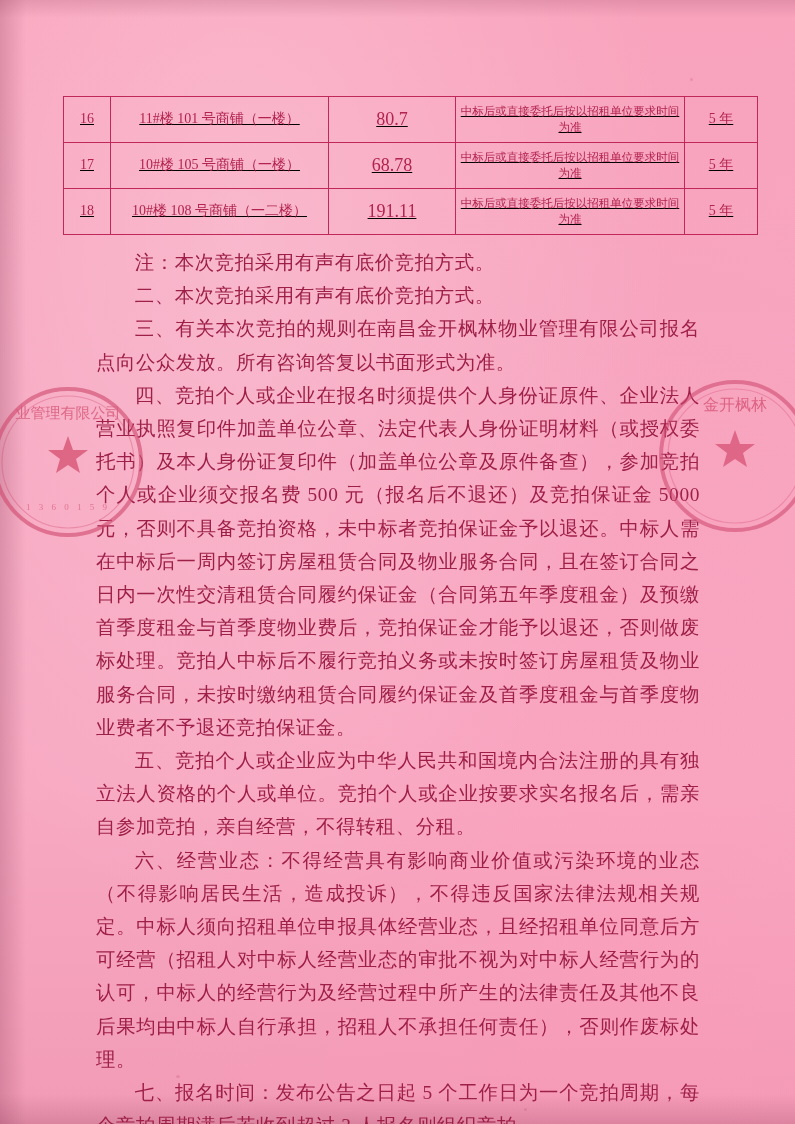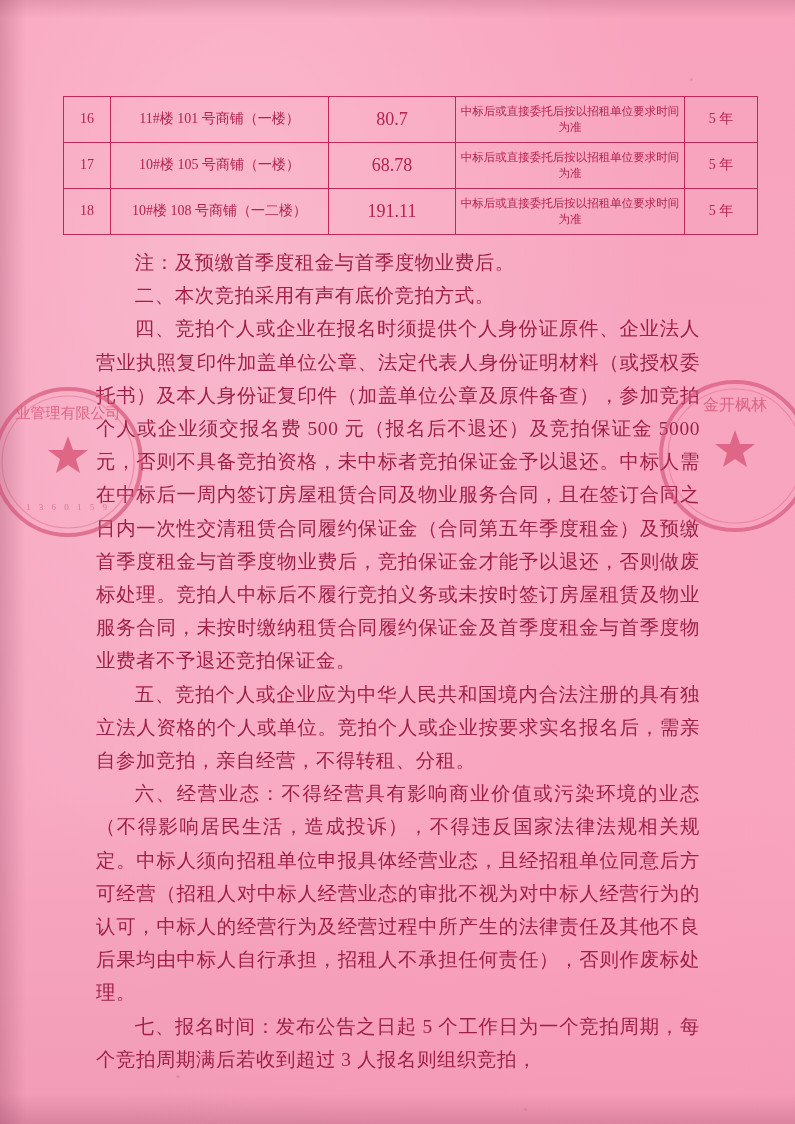--- a/index.html
+++ b/index.html
@@ -46,20 +46,21 @@
   .table-wrap {
     position: absolute;
     left: 63px;
     top: 96px;
     width: 669px;
   }
   table.sheet {
     border-collapse: collapse;
     width: 100%;
     table-layout: fixed;
+    text-decoration: underline;
   }
   table.sheet td {
     border: 1px solid #c0285a;
     color: #b2234f;
     text-align: center;
     vertical-align: middle;
     font-family: "Liberation Serif", "DejaVu Serif", serif;
     padding: 2px 2px;
     height: 41px;
     line-height: 1.35;
@@ -148,22 +149,23 @@
           <td class="col-name">10#楼 108 号商铺（一二楼）</td>
           <td class="col-area">191.11</td>
           <td class="col-note">中标后或直接委托后按以招租单位要求时间为准</td>
           <td class="col-term">5 年</td>
         </tr>
       </tbody>
     </table>
   </div>
 
   <div class="body-text">
-    <p>注：及预缴首季度租金与首季度物业费后。</p>
+    <p>注：本次竞拍采用有声有底价竞拍方式。</p>
     <p>二、本次竞拍采用有声有底价竞拍方式。</p>
+    <p>三、有关本次竞拍的规则在南昌金开枫林物业管理有限公司报名点向公众发放。所有咨询答复以书面形式为准。</p>
     <p>四、竞拍个人或企业在报名时须提供个人身份证原件、企业法人营业执照复印件加盖单位公章、法定代表人身份证明材料（或授权委托书）及本人身份证复印件（加盖单位公章及原件备查），参加竞拍个人或企业须交报名费 500 元（报名后不退还）及竞拍保证金 5000 元，否则不具备竞拍资格，未中标者竞拍保证金予以退还。中标人需在中标后一周内签订房屋租赁合同及物业服务合同，且在签订合同之日内一次性交清租赁合同履约保证金（合同第五年季度租金）及预缴首季度租金与首季度物业费后，竞拍保证金才能予以退还，否则做废标处理。竞拍人中标后不履行竞拍义务或未按时签订房屋租赁及物业服务合同，未按时缴纳租赁合同履约保证金及首季度租金与首季度物业费者不予退还竞拍保证金。</p>
     <p>五、竞拍个人或企业应为中华人民共和国境内合法注册的具有独立法人资格的个人或单位。竞拍个人或企业按要求实名报名后，需亲自参加竞拍，亲自经营，不得转租、分租。</p>
     <p>六、经营业态：不得经营具有影响商业价值或污染环境的业态（不得影响居民生活，造成投诉），不得违反国家法律法规相关规定。中标人须向招租单位申报具体经营业态，且经招租单位同意后方可经营（招租人对中标人经营业态的审批不视为对中标人经营行为的认可，中标人的经营行为及经营过程中所产生的法律责任及其他不良后果均由中标人自行承担，招租人不承担任何责任），否则作废标处理。</p>
     <p>七、报名时间：发布公告之日起 5 个工作日为一个竞拍周期，每个竞拍周期满后若收到超过 3 人报名则组织竞拍，</p>
   </div>
 
   <div class="stamp stamp-left">
     <svg width="168" height="168" viewBox="0 0 168 168" aria-hidden="true">
       <circle cx="84" cy="84" r="73" fill="none" stroke="#d04a70" stroke-width="4" opacity="0.85"></circle>
       <circle cx="84" cy="84" r="66" fill="none" stroke="#d04a70" stroke-width="1.2" opacity="0.5"></circle>

